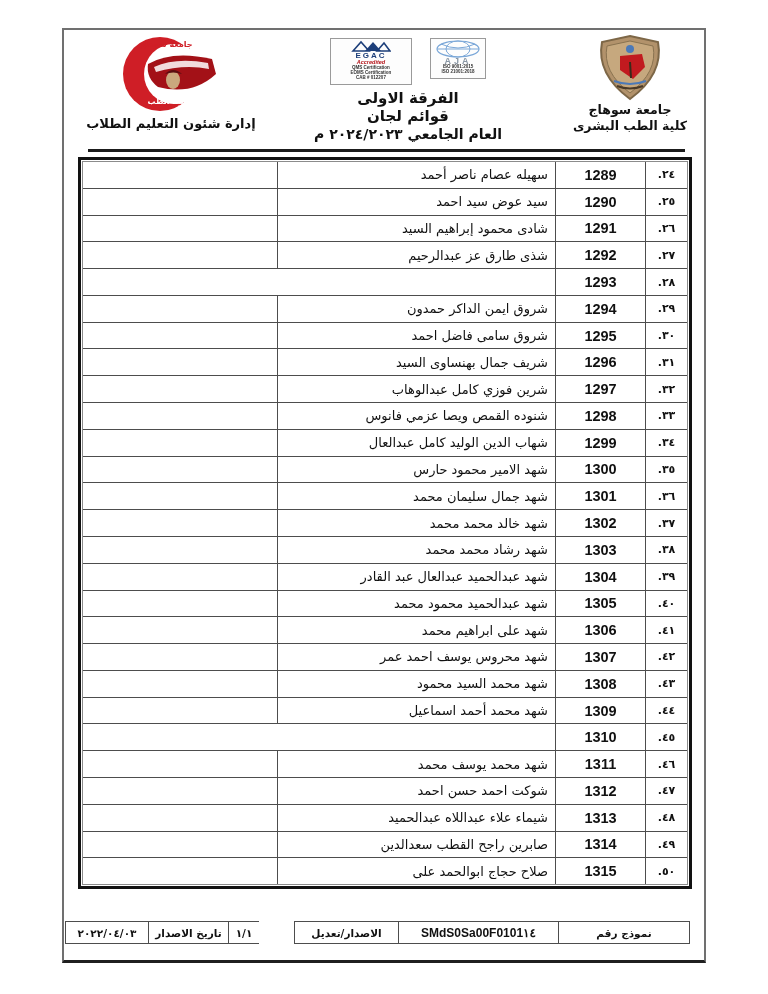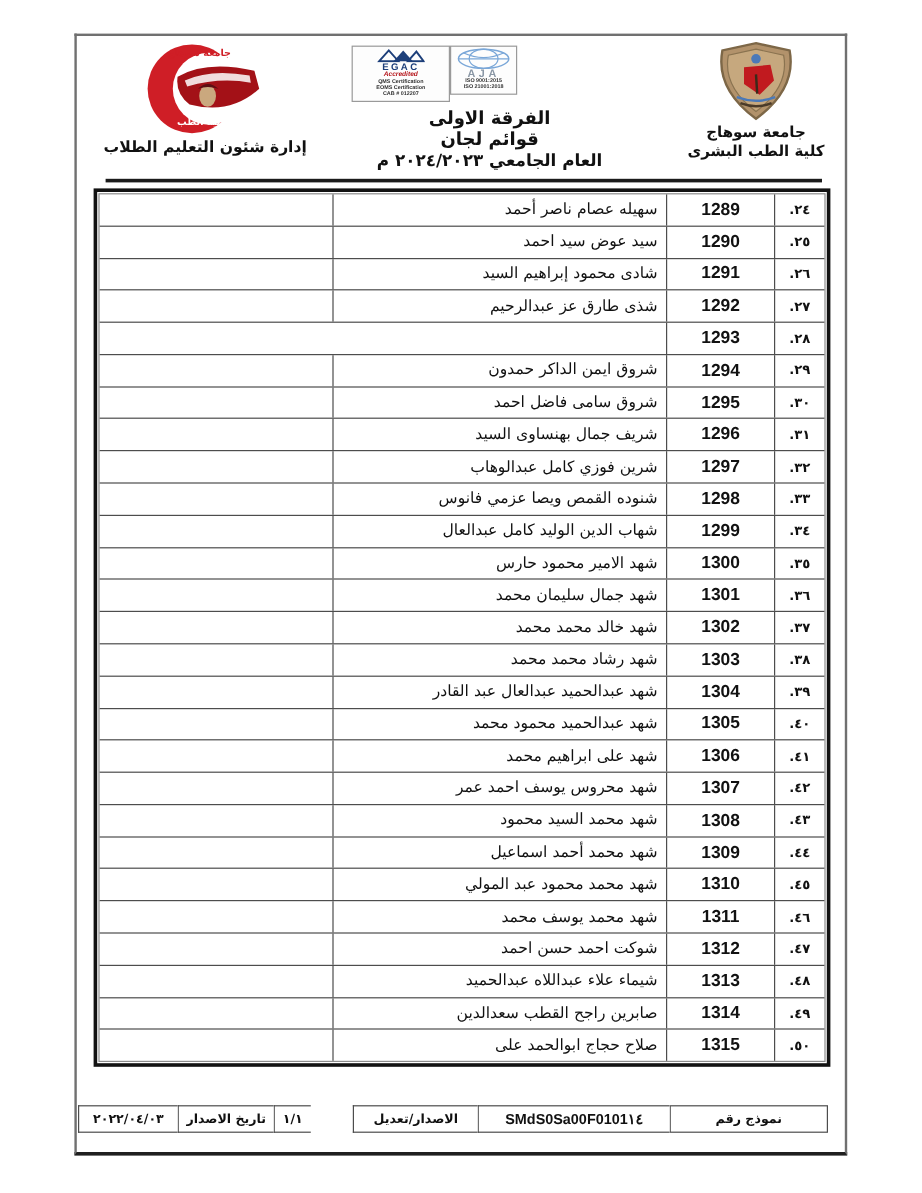--- a/index.html
+++ b/index.html
@@ -11,21 +11,21 @@
   .page-frame{
     position:absolute;left:62px;top:28px;width:644px;height:935px;box-sizing:border-box;
     border:2px solid #707070;border-bottom:3px solid #1f1f1f;background:#fff;
   }
   
   .dept-block{position:absolute;left:78px;top:34px;width:186px;text-align:center;}
   .dept-label{font-weight:bold;font-size:13px;white-space:nowrap;margin-top:2px;}
   .univ-block{position:absolute;left:570px;top:34px;width:120px;text-align:center;}
   .univ-line{font-weight:bold;font-size:12.5px;line-height:16px;white-space:nowrap;}
   .center-block{position:absolute;left:293px;top:38px;width:230px;text-align:center;}
-  .cert-row{display:flex;align-items:flex-start;}
+  .cert-row{display:flex;justify-content:center;align-items:flex-start;gap:18px;}
   .cert-box{box-sizing:border-box;border:1px solid #9a9a9a;background:#fdfdfd;
     font-family:"Liberation Sans",sans-serif;padding:1px 2px;line-height:1.05;}
   .egac-box{width:82px;height:47px;}
   .aja-box{width:56px;height:41px;}
   .egac-name{color:#1d3f7a;font-weight:bold;font-size:8px;letter-spacing:2px;}
   .egac-accredited{color:#b41218;font-weight:bold;font-style:italic;font-size:5.5px;}
   .cert-tiny{font-size:4.5px;color:#333;font-weight:bold;white-space:nowrap;}
   .aja-name{color:#8a97a5;font-weight:bold;font-size:9px;letter-spacing:3px;line-height:7px;}
   .titles{margin-top:4px;}
   .title-line{font-weight:bold;font-size:15px;line-height:18px;white-space:nowrap;direction:rtl;}
@@ -258,21 +258,20 @@
   </div>
       <div class="t-row">
     <div class="cell c-ord">٤٤.</div>
     <div class="cell c-seat">1309</div>
     <div class="cell c-name">شهد محمد أحمد اسماعيل</div>
     <div class="cell c-empty"></div>
   </div>
       <div class="t-row">
     <div class="cell c-ord">٤٥.</div>
     <div class="cell c-seat">1310</div>
-    <div class="cell c-name">شهد محمد محمود عبد المولي</div>
     <div class="cell c-empty"></div>
   </div>
       <div class="t-row">
     <div class="cell c-ord">٤٦.</div>
     <div class="cell c-seat">1311</div>
     <div class="cell c-name">شهد محمد يوسف محمد</div>
     <div class="cell c-empty"></div>
   </div>
       <div class="t-row">
     <div class="cell c-ord">٤٧.</div>

